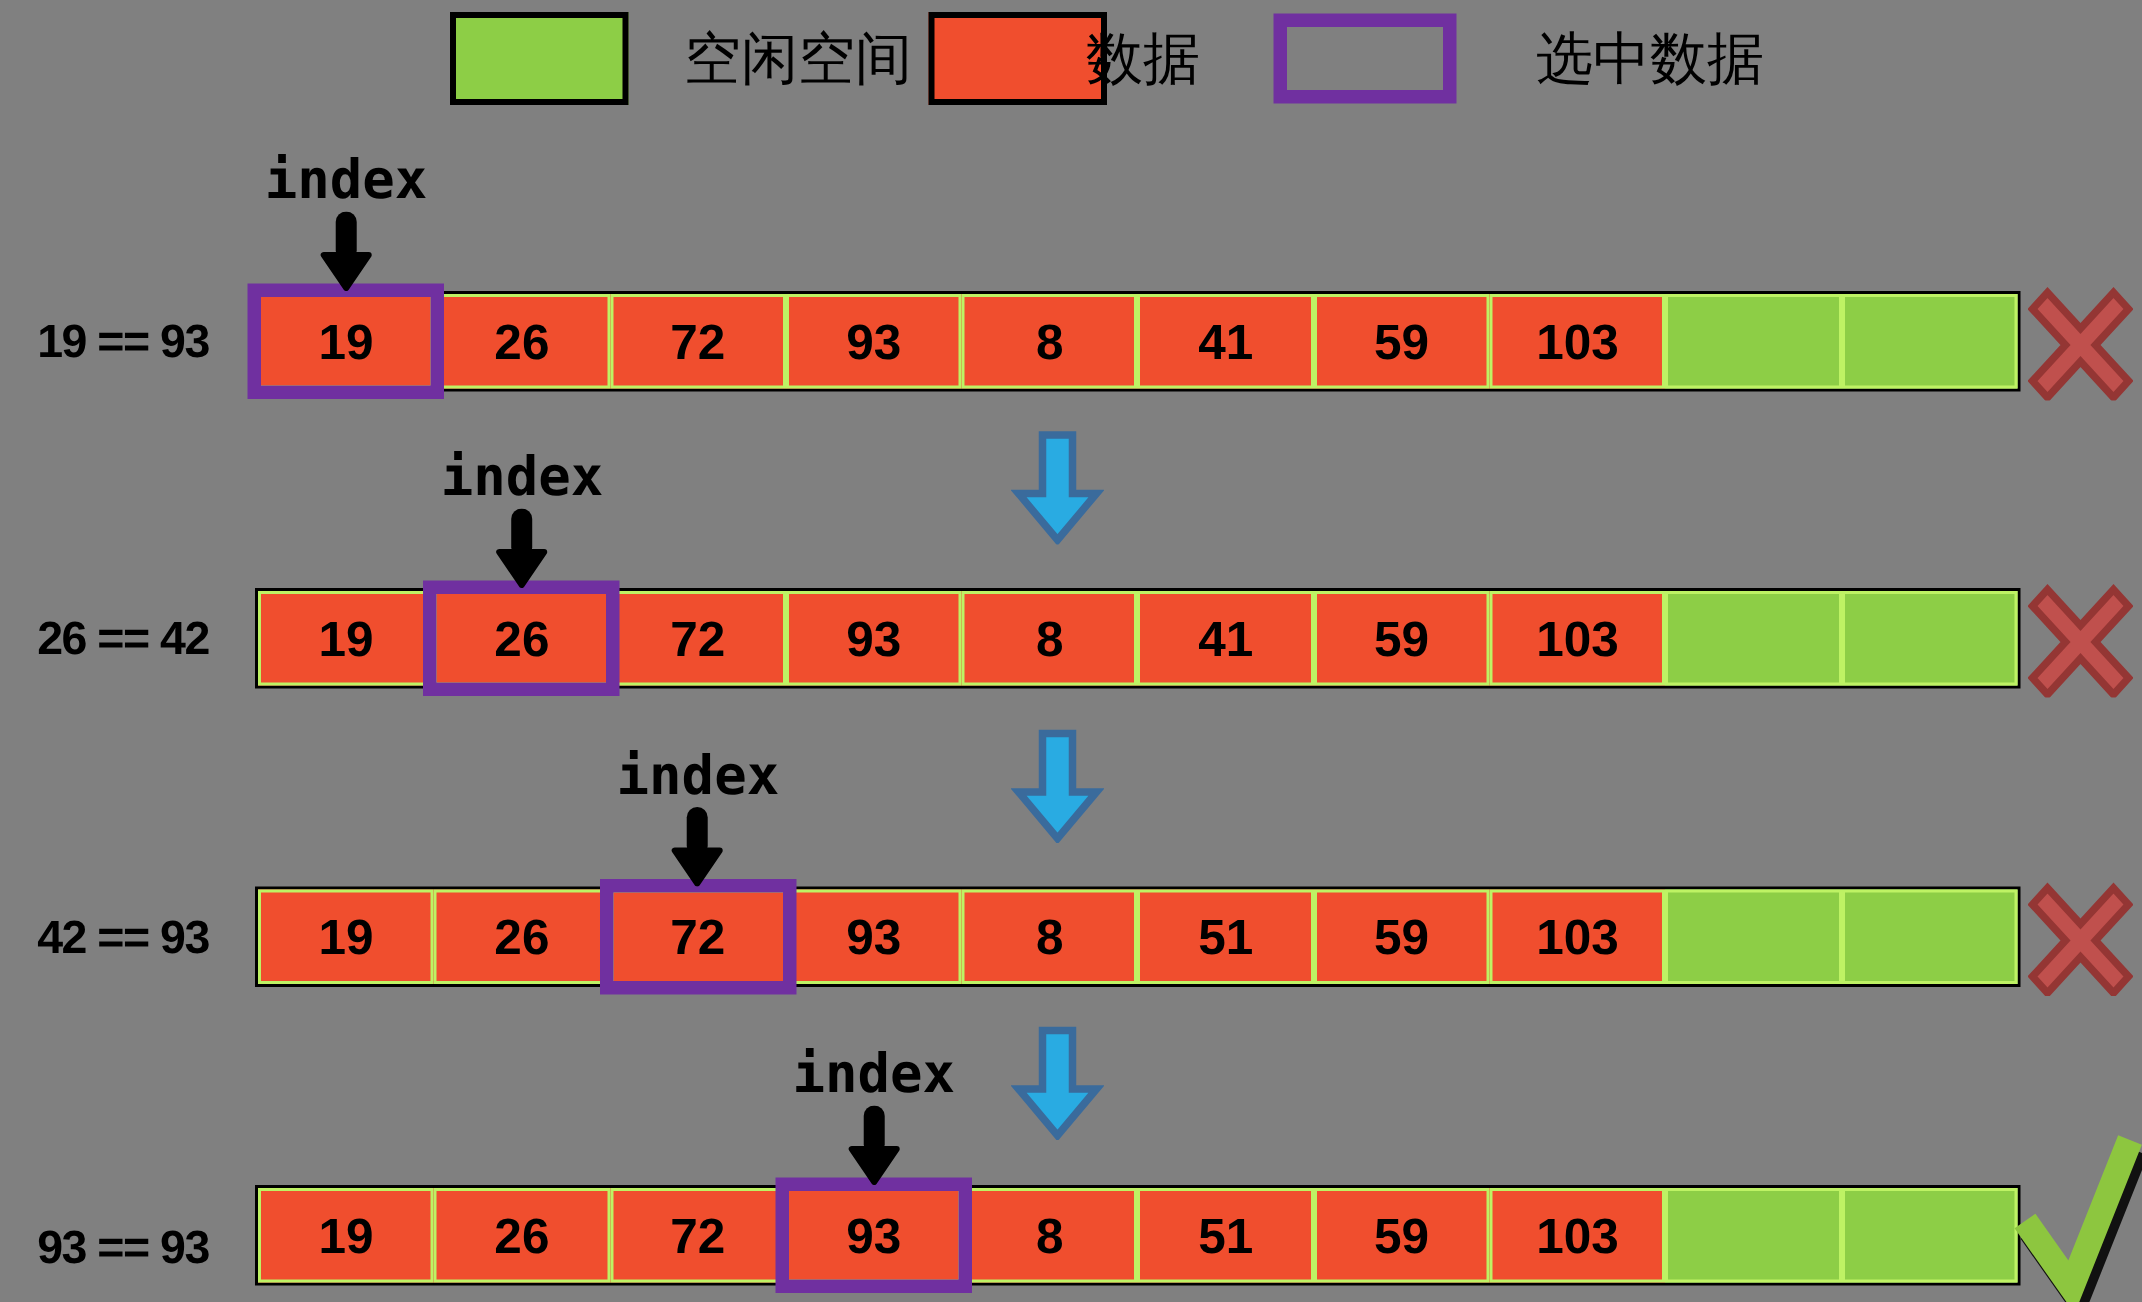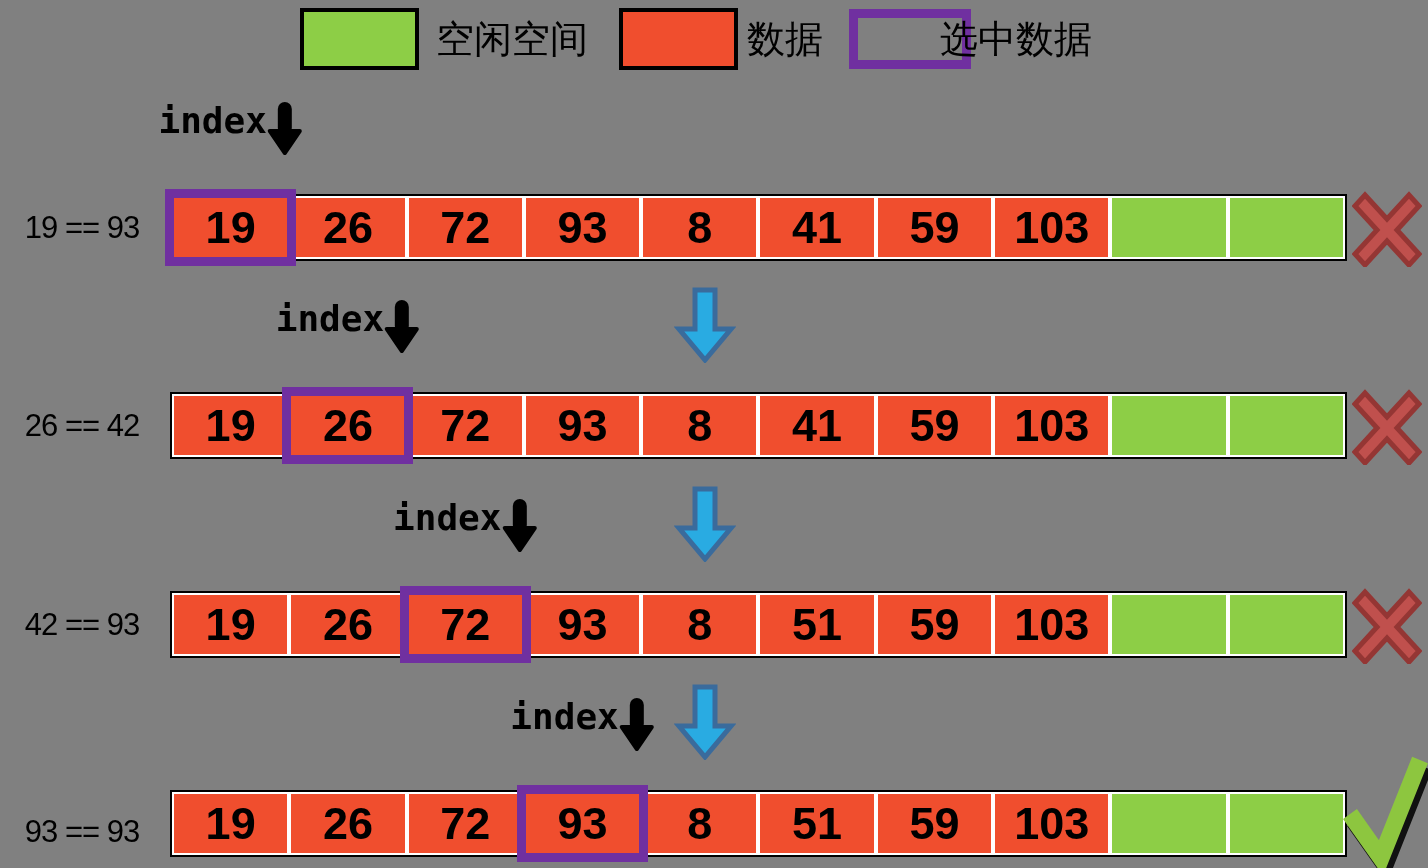--- a/index.html
+++ b/index.html
@@ -8,47 +8,47 @@
     background:var(--bg,#808080);
     font-family:"Liberation Sans",sans-serif;
   }
   
   .legend{position:absolute;left:0;top:0;width:1428px;height:80px;}
   .swatch{position:absolute;box-sizing:border-box;}
   .swatch-free{left:300px;top:8px;width:119px;height:62px;background:var(--free);border:4px solid #000;}
   .swatch-data{left:619px;top:8px;width:119px;height:62px;background:var(--data);border:4px solid #000;}
   .swatch-selected{left:849px;top:9px;width:122px;height:60px;background:transparent;border:9px solid var(--purple);}
   .legend-label{position:absolute;top:14px;font-family:"DejaVu Serif","Liberation Serif",serif;font-size:38px;color:#000;white-space:nowrap;}
-  .legend-label-free{left:436px;}
-  .legend-label-data{left:747px;text-align:right;}
-  .legend-label-selected{left:940px;}
+  .legend-label-free{left:456px;}
+  .legend-label-data{left:724px;text-align:right;}
+  .legend-label-selected{left:1024px;}
   
   .cmp-label{
     position:absolute;left:0;width:164px;height:63px;
     display:flex;align-items:center;justify-content:center;
-    font-size:31px;font-weight:400;color:#000;letter-spacing:-1px;white-space:nowrap;
+    font-size:31px;font-weight:700;color:#000;letter-spacing:-1px;white-space:nowrap;
   }
   .array{
     position:absolute;left:170px;width:1177px;height:67px;
     border:2px solid #000;box-sizing:border-box;display:flex;
   }
   .cell{
-    flex:1;border:2px solid #ffffff;box-sizing:border-box;
+    flex:1;border:2px solid #bef264;box-sizing:border-box;
     display:flex;align-items:center;justify-content:center;
-    font-size:45px;font-weight:700;color:#000;
+    font-size:33px;font-weight:700;color:#000;
   }
   .cell-data{background:var(--data);}
   .cell-free{background:var(--free);}
   .selection{
     position:absolute;width:131px;height:77px;box-sizing:border-box;
     border:9px solid var(--purple);pointer-events:none;
   }
   .pointer{
     position:absolute;transform:translateX(-50%);
-    display:flex;flex-direction:row;height:93px;
+    display:flex;flex-direction:column;align-items:center;height:93px;
   }
   .ptr-text{
     font-family:"DejaVu Sans Mono","Liberation Mono",monospace;
     font-size:36px;font-weight:700;line-height:39px;color:#000;white-space:nowrap;
   }
   .pointer svg{display:block;margin-top:1px;}
   .icon{position:absolute;}
   .watermark{
     position:absolute;right:6px;bottom:3px;
     font-size:19px;color:rgba(245,245,245,0.55);letter-spacing:.5px;white-space:nowrap;

